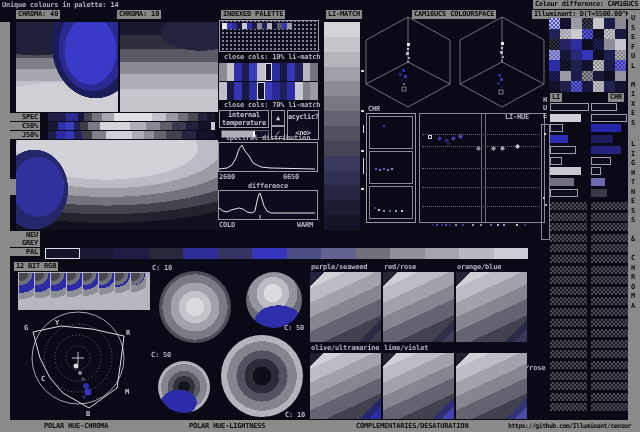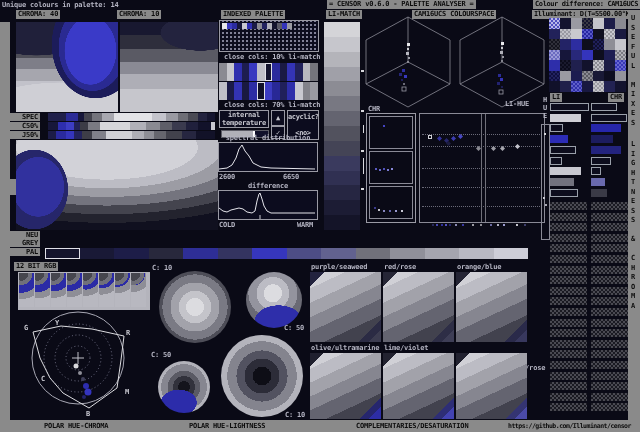--- a/index.html
+++ b/index.html
@@ -43,21 +43,20 @@
   #phl4{left:221px;top:335px;width:82px;height:82px;background:
     radial-gradient(circle, #0e0e16 0 16%, #2c2c38 16% 30%, #525260 30% 44%, #84848e 44% 60%, #b4b4bc 60% 78%, #cacad2 78% 100%);}
   .btn{position:absolute;border:1px solid #9a9aa4;background:#0c0c1e;color:#c8c8d0;text-align:center;box-sizing:border-box;}
 </style>
 </head>
 <body>
 
 <div class="screen">
 
   <div class="lbl" style="left:2px;top:1px;">Unique colours in palette: 14</div>
-  <div class="chip" style="left:327px;top:0;">= CENSOR v0.6.0 - PALETTE ANALYSER =</div>
   <div class="chip" style="left:533px;top:0;letter-spacing:-0.4px;">Colour difference: CAM16UCS</div>
 
   <div class="chip" style="left:16px;top:10px;">CHROMA: 40</div>
   <div class="chip" style="left:117px;top:10px;">CHROMA: 10</div>
   <div class="chip" style="left:221px;top:10px;">INDEXED PALETTE</div>
   <div class="chip" style="left:326px;top:10px;">LI-MATCH</div>
   <div class="chip" style="left:412px;top:10px;">CAM16UCS COLOURSPACE</div>
   <div class="chip" style="left:532px;top:10px;letter-spacing:-0.4px;">Illuminant: D(T=5500.00°K)</div>
 
   <div class="frame" style="left:0;top:22px;width:10px;height:398px;"></div>
@@ -210,21 +209,21 @@
       <rect x="140" y="42" width="2" height="2" fill="#9898a2"></rect>
       <rect x="139" y="46" width="2" height="2" fill="#84848e"></rect>
       <rect x="136" y="60" width="3" height="3" fill="#2a2a96"></rect>
       <rect x="138" y="64" width="3" height="3" fill="#3434b4"></rect>
       <rect x="135" y="68" width="3" height="3" fill="#222270"></rect>
       <rect x="139" y="72" width="2" height="2" fill="#1c1c52"></rect>
       <rect x="137" y="76" width="4" height="4" fill="none" stroke="#9a9aa6" stroke-width="0.8"></rect>
     </svg>
 
   <div class="lbl" style="left:368px;top:105px;">CHR</div>
-  <div class="lbl" style="left:505px;top:100px;">LI-HUE</div>
+  <div class="lbl" style="left:505px;top:113px;">LI-HUE</div>
 
   <div class="panel" style="left:366px;top:113px;width:50px;height:110px;background:transparent;">
     <div id="chr-box-0" class="panel" style="left:2px;top:2px;width:44px;height:33px;background:transparent;border-color:#8a8a96;">
         <div style="position: absolute; left: 13px; top: 8px; width: 2px; height: 2px; background: rgb(68, 68, 192);"></div>
       </div>
     <div id="chr-box-1" class="panel" style="left:2px;top:37px;width:44px;height:33px;background:transparent;border-color:#8a8a96;">
         <div style="position: absolute; left: 5px; top: 16px; width: 2px; height: 2px; background: rgb(90, 90, 192);"></div>
         <div style="position: absolute; left: 9px; top: 17px; width: 2px; height: 2px; background: rgb(106, 106, 200);"></div>
         <div style="position: absolute; left: 13px; top: 16px; width: 2px; height: 2px; background: rgb(80, 80, 184);"></div>
         <div style="position: absolute; left: 17px; top: 17px; width: 2px; height: 2px; background: rgb(122, 122, 208);"></div>

